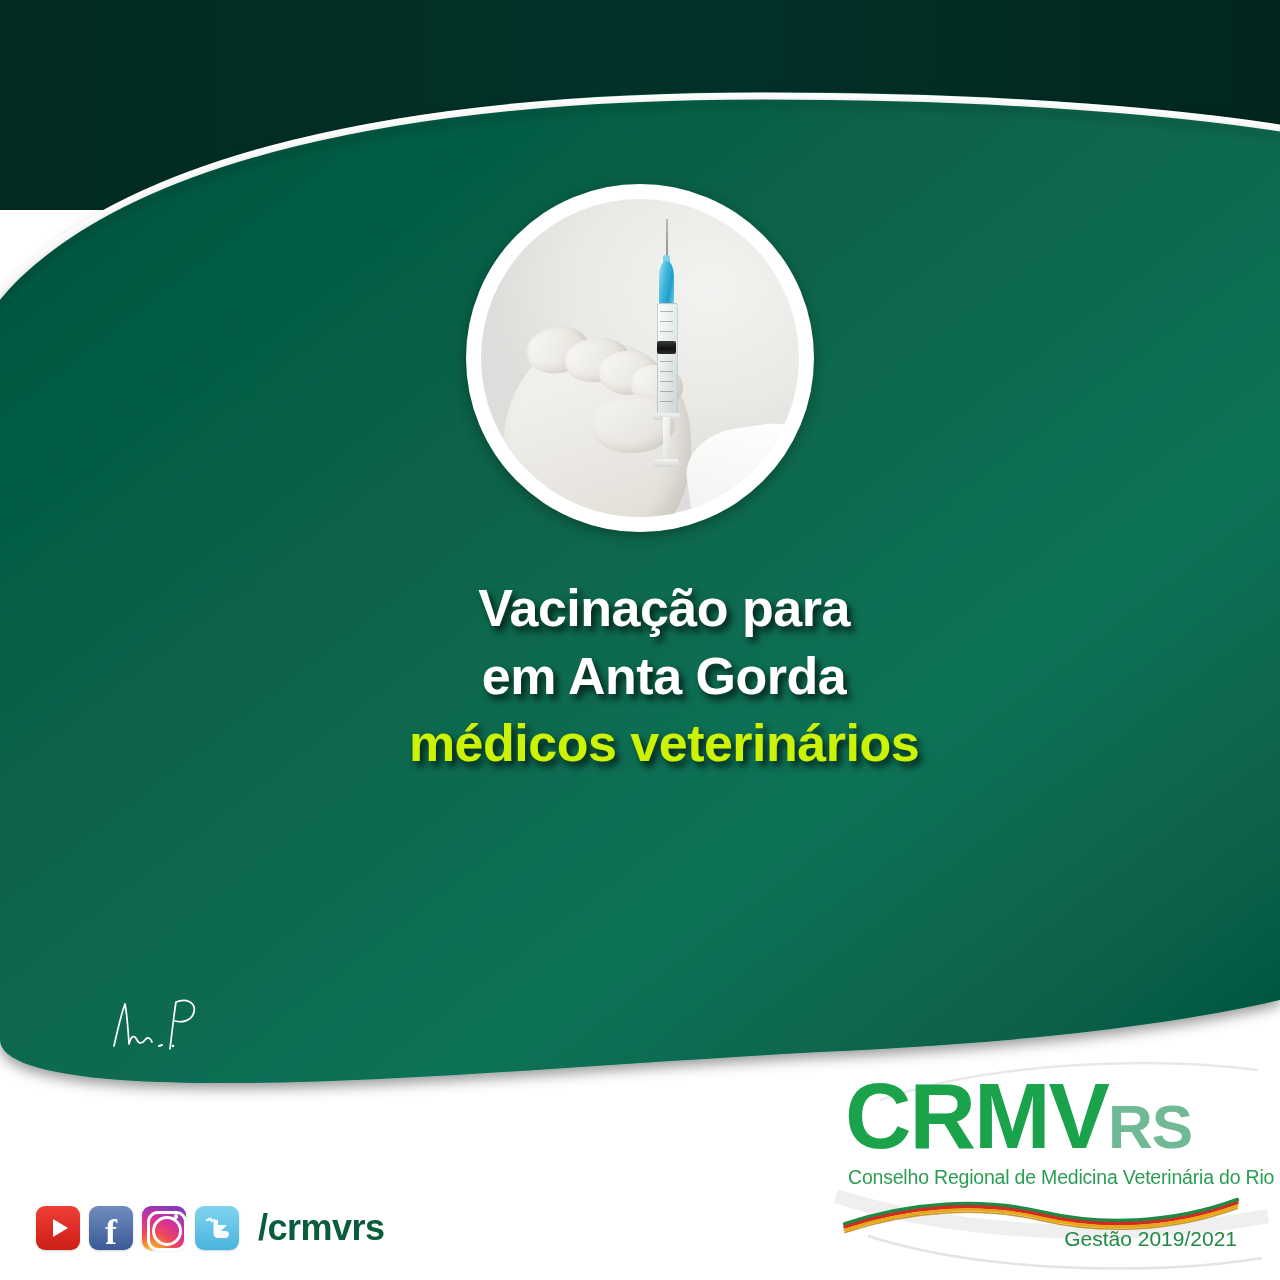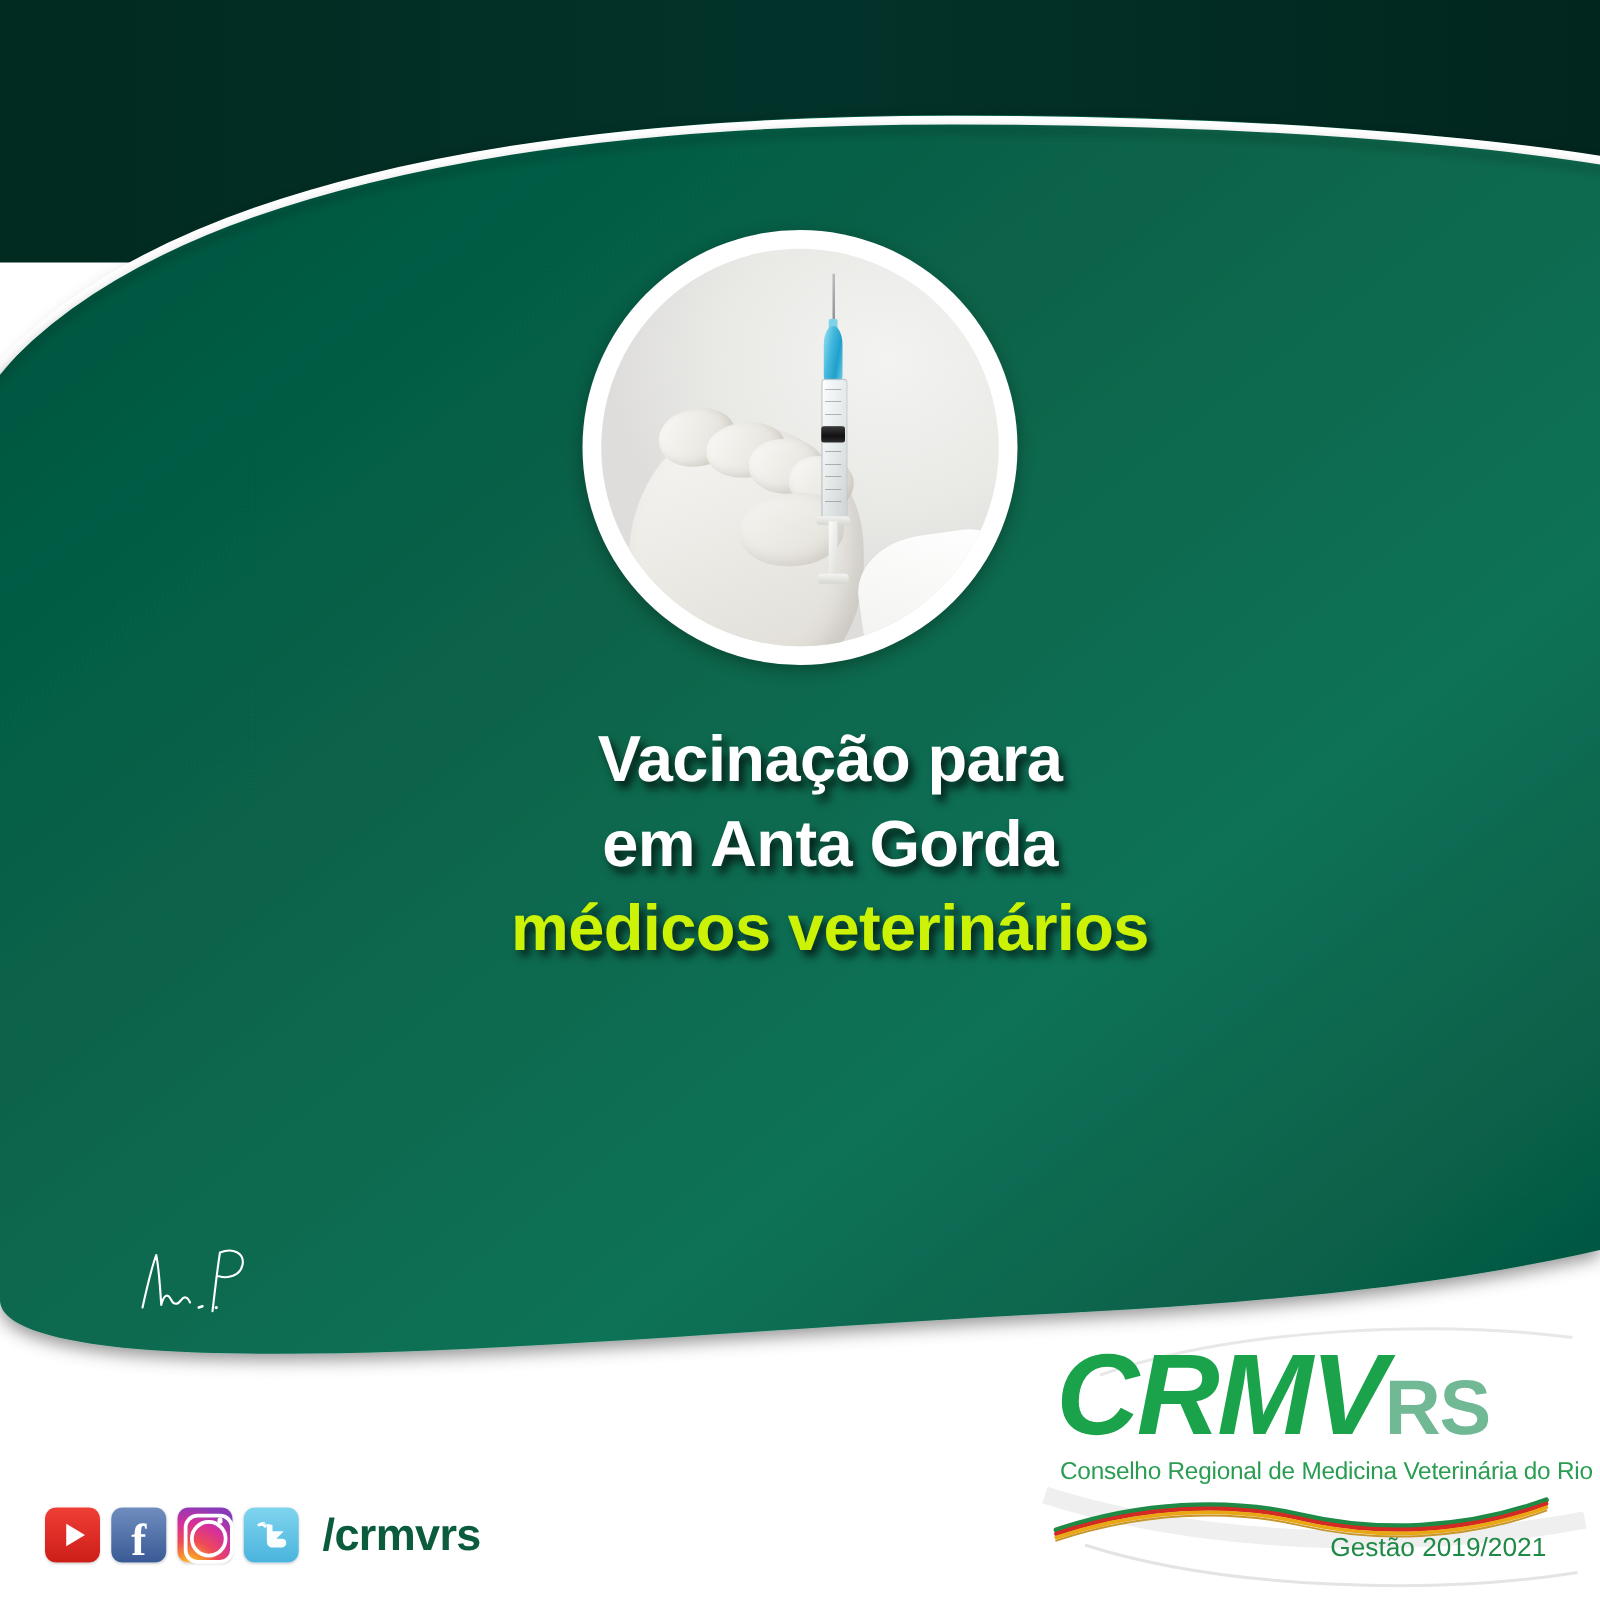--- a/index.html
+++ b/index.html
@@ -257,21 +257,20 @@
     position: absolute;
     left: 0; top: 0;
     white-space: nowrap;
     line-height: 1;
   }
   .logo-crmv {
     font-size: 92px;
     font-weight: 700;
     color: #1ba34c;
     letter-spacing: -2px;
-    font-style: italic;
   }
   .logo-rs {
     font-size: 62px;
     font-weight: 700;
     color: #71b995;
     letter-spacing: -1px;
     text-align: right;
   }
   .logo-sub {
     position: absolute;

